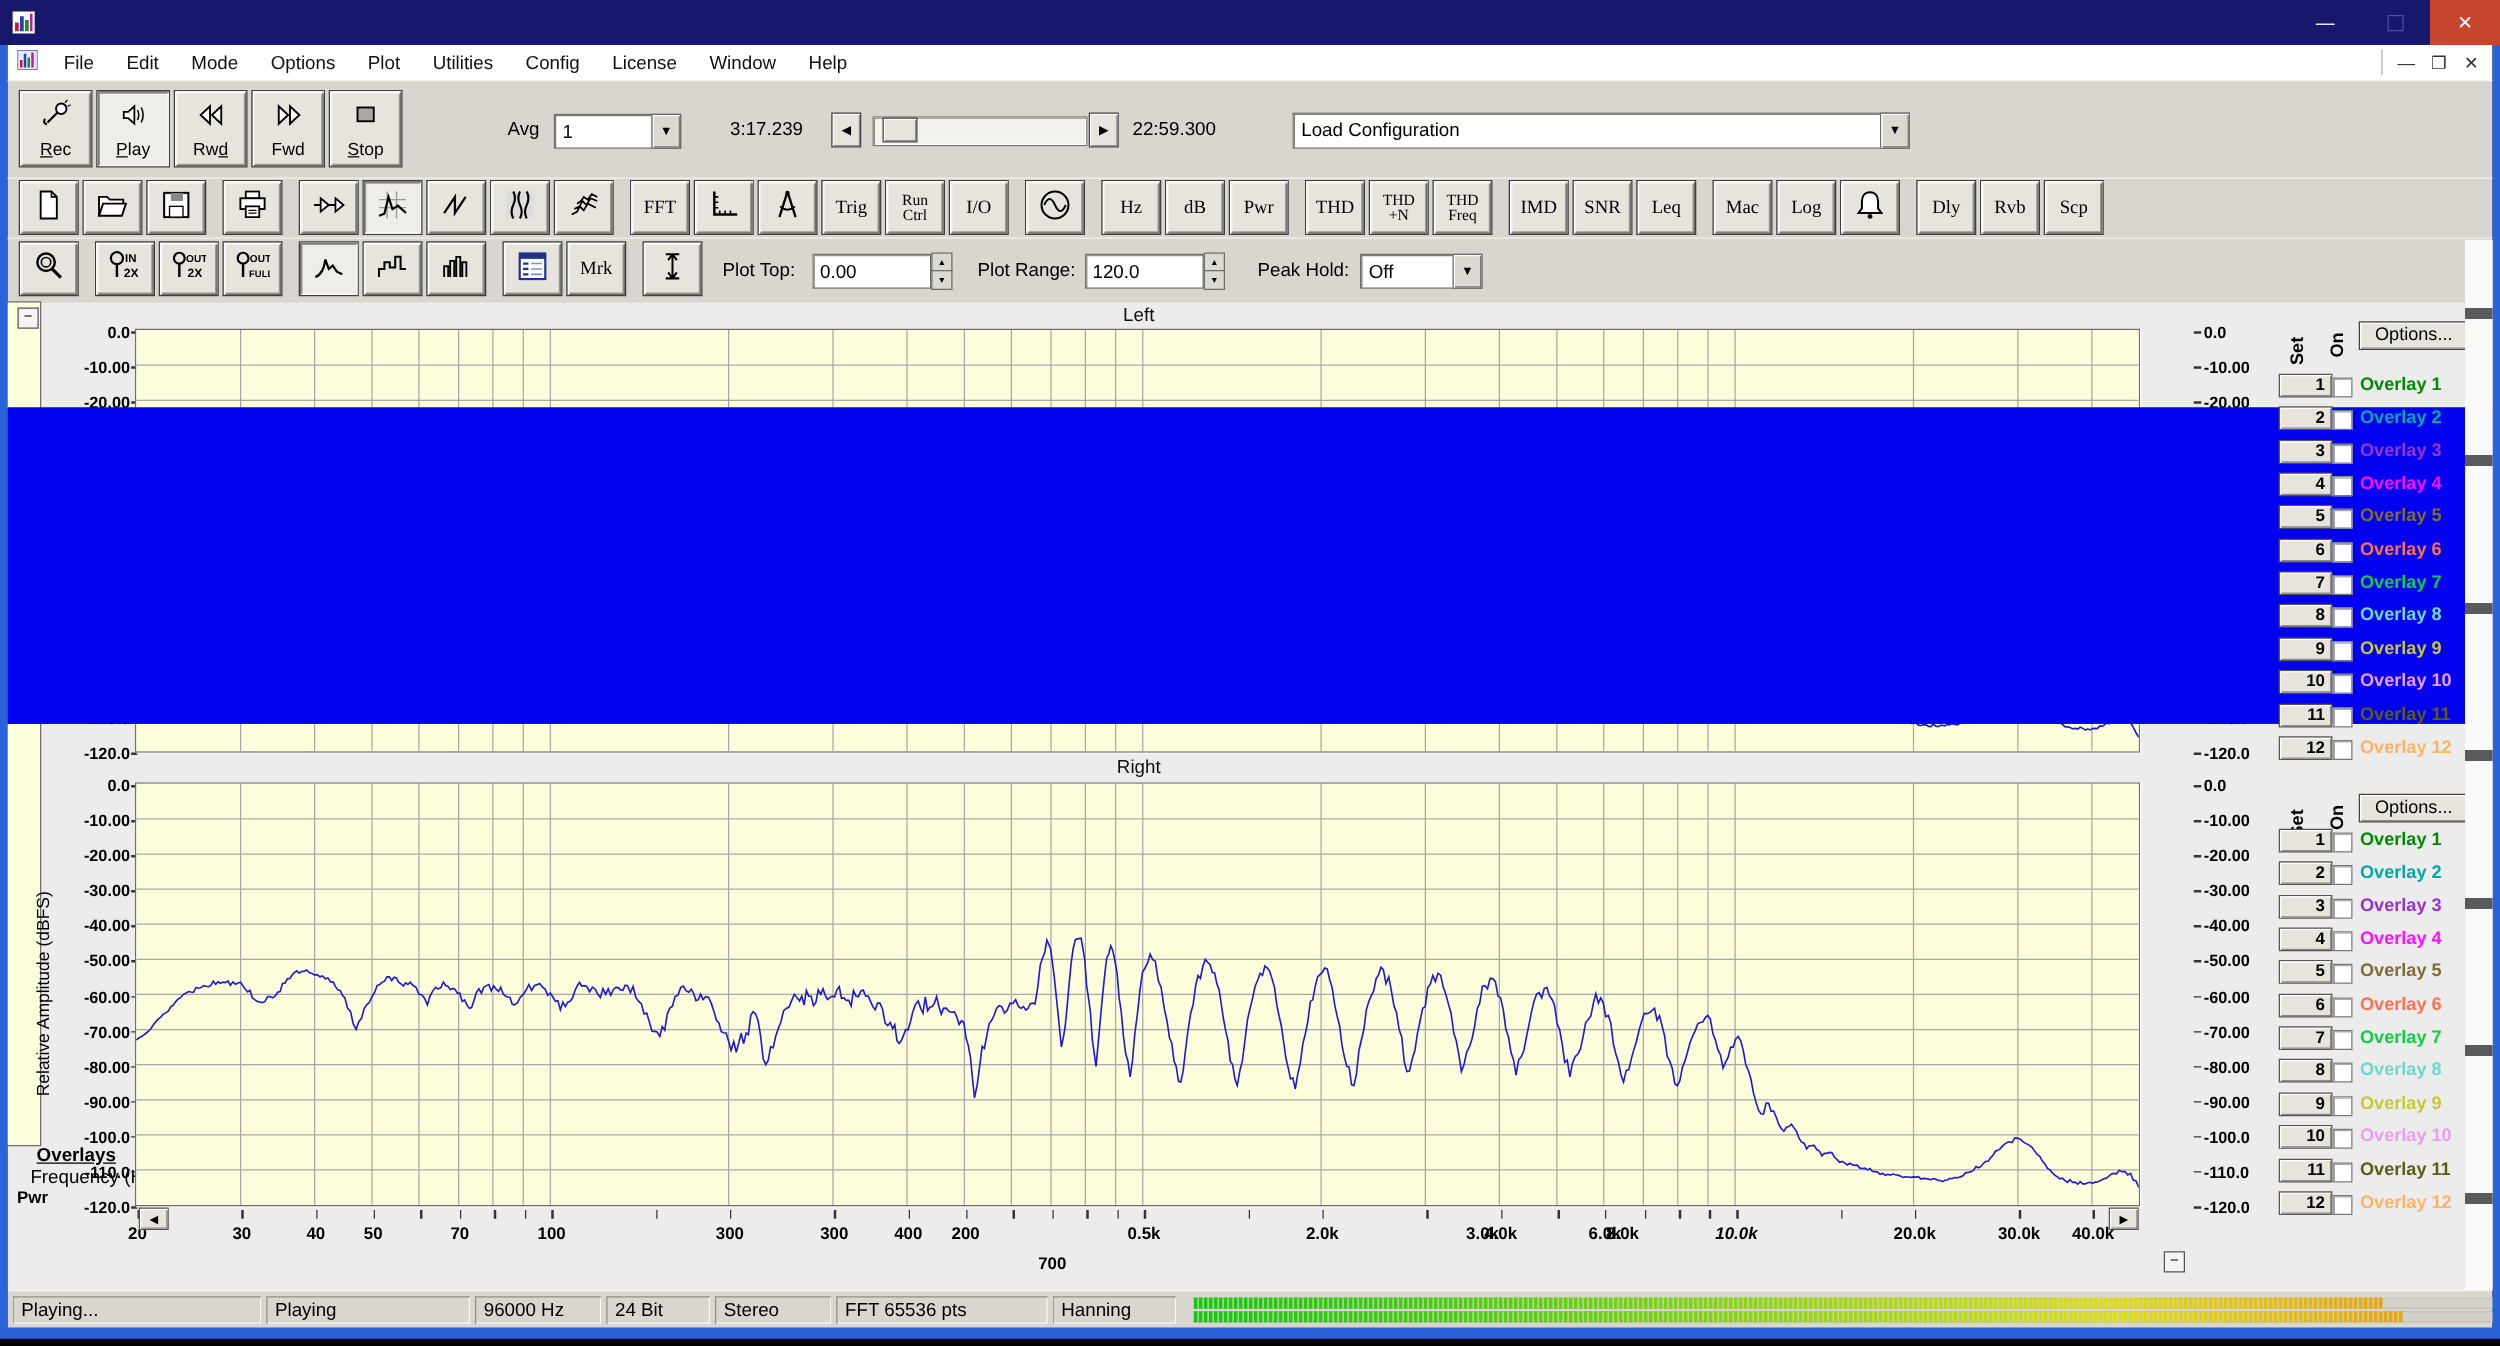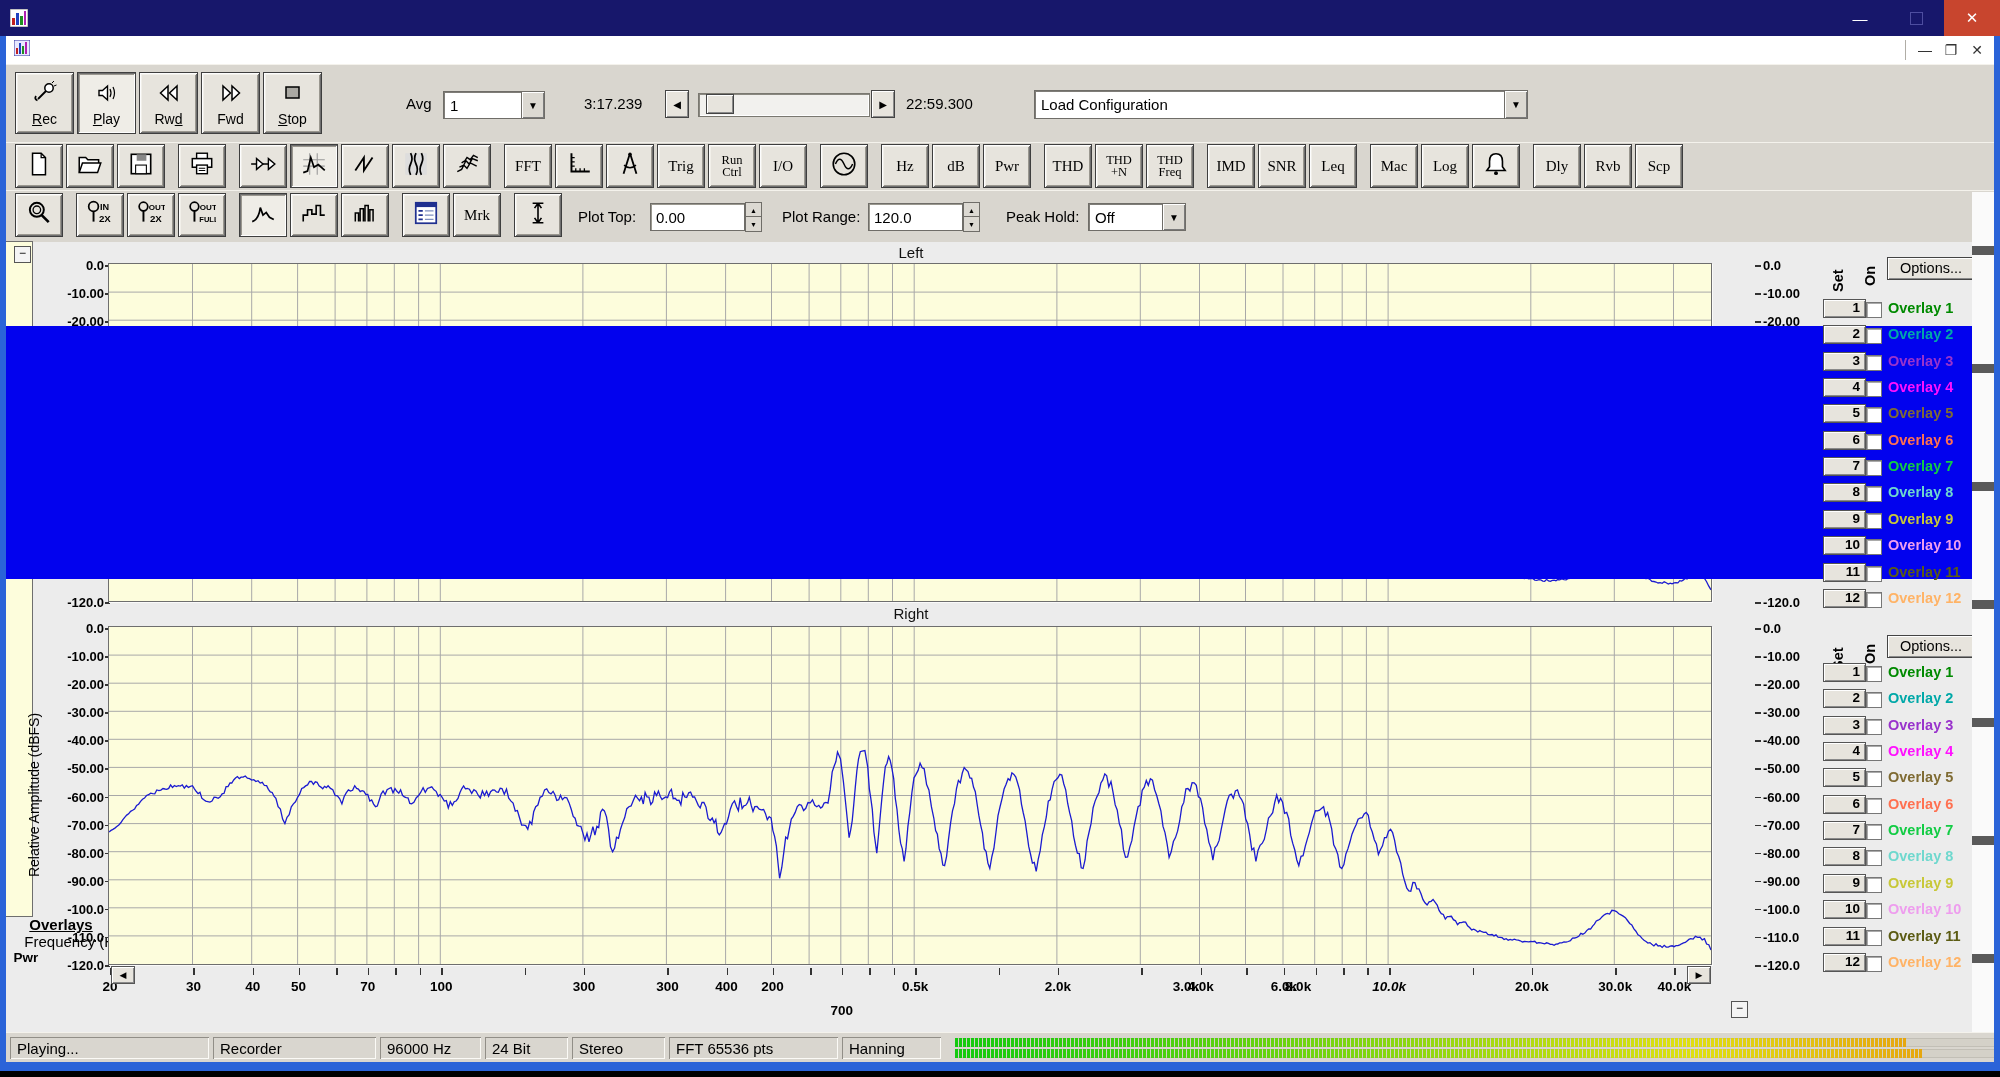--- a/index.html
+++ b/index.html
@@ -93,20 +93,32 @@
   <div id="menubar" class="abs">
     <span style="margin:0 8px;">
       <svg width="16" height="16">
           <rect x="0" y="0" width="16" height="16" fill="#e8e8ff" stroke="#3030a0"></rect>
           <rect x="2" y="8" width="2" height="6" fill="#c02020"></rect>
           <rect x="5" y="3" width="2" height="11" fill="#2040c0"></rect>
           <rect x="8" y="6" width="2" height="8" fill="#209020"></rect>
           <rect x="11" y="2" width="2" height="12" fill="#b020b0"></rect>
         </svg>
     </span>
+    <span id="menuitems" style="display:flex;">
+        <span class="menuitem">File</span>
+        <span class="menuitem">Edit</span>
+        <span class="menuitem">Mode</span>
+        <span class="menuitem">Options</span>
+        <span class="menuitem">Plot</span>
+        <span class="menuitem">Utilities</span>
+        <span class="menuitem">Config</span>
+        <span class="menuitem">License</span>
+        <span class="menuitem">Window</span>
+        <span class="menuitem">Help</span>
+      </span>
     <span style="flex:1"></span>
     <span style="width:1px;height:20px;background:#b0ada6;margin-right:6px;"></span>
     <span class="mdibtn">—</span>
     <span class="mdibtn">❐</span>
     <span class="mdibtn" style="margin-right:4px;">✕</span>
   </div>
 
   <div id="toolbar1" class="abs toolrow">
     <div id="transportbtns" style="position:absolute;left:10px;top:8px;display:flex;gap:5px;">
         <div class="b3 transport">
@@ -743,21 +755,21 @@
       <div class="xlab" style="left: 1668.47px; top: 737px;">40.0k</div>
       <div style="left: 835px; top: 759px; width: 140px; text-align: center; font-size: 15px; color: rgb(0, 0, 0);">Frequency (Hz)</div>
       <div style="left: 1716px; top: 737px; width: 40px; text-align: center; font-size: 13.5px; font-weight: 700; color: rgb(0, 0, 0);">Pwr</div>
       <div class="minibox" style="left: 1725px; top: 759px;">−</div>
       <div class="scrollarrow" style="left: 106px; top: 725px;">◀</div>
       <div class="scrollarrow" style="left: 1682px; top: 725px;">▶</div>
     </div>
 
   <div id="statusbar" class="abs">
       <div class="scell" style="width: 192px;">Playing...</div>
-      <div class="scell" style="width: 156px;">Recorder</div>
+      <div class="scell" style="width: 156px;">Playing</div>
       <div class="scell" style="width: 94px;">96000 Hz</div>
       <div class="scell" style="width: 76px;">24 Bit</div>
       <div class="scell" style="width: 86px;">Stereo</div>
       <div class="scell" style="width: 162px;">FFT 65536 pts</div>
       <div class="scell" style="width: 92px;">Hanning</div>
       <div id="meter" style="width: 1064px;">
         <div class="mrow" style="top: 1px;">
           <div class="mseg" style="left: 0px; background: rgb(19, 201, 13);"></div>
           <div class="mseg" style="left: 4px; background: rgb(20, 201, 13);"></div>
           <div class="mseg" style="left: 8px; background: rgb(21, 202, 13);"></div>

